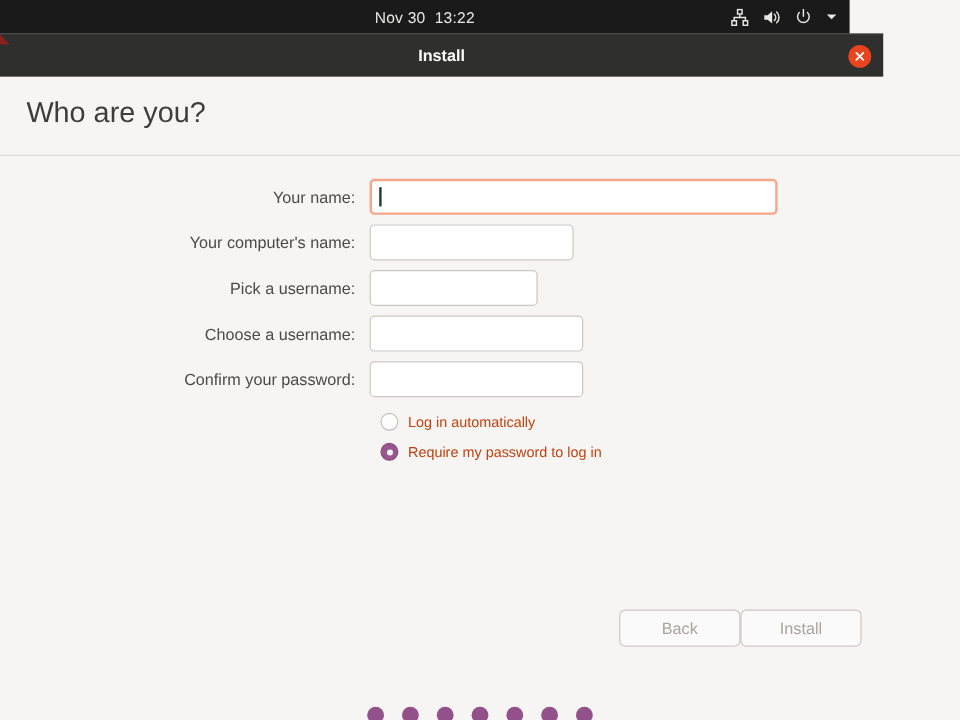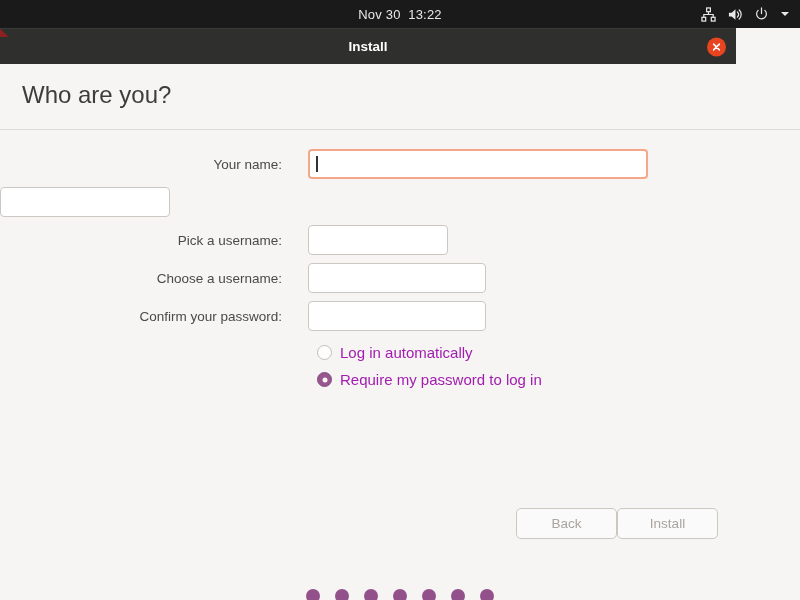--- a/index.html
+++ b/index.html
@@ -9,21 +9,21 @@
     height: 600px;
     overflow: hidden;
     font-family: "Liberation Sans", sans-serif;
     background: #f6f5f4;
   }
 
   
   .top-panel {
     position: absolute;
     top: 0; left: 0;
-    width: 800px; height: 28px;
+    width: 708px; height: 28px;
     background: #1a1a1a;
     display: flex;
     align-items: center;
     justify-content: center;
   }
   .panel-clock {
     color: #e8e8e7;
     font-size: 13px;
     letter-spacing: 0.2px;
     white-space: pre;
@@ -105,21 +105,21 @@
     width: 800px;
   }
   .form-row {
     display: flex;
     align-items: center;
     margin-bottom: 8px;
   }
   .form-label {
     width: 308px;
     text-align: right;
-    padding-right: 26px;
+    padding-right: 12px;
     font-size: 13.5px;
     color: #4a4a48;
     white-space: nowrap;
   }
   .field {
     height: 30px;
     background: #ffffff;
     border: 1px solid #cdc7c2;
     border-radius: 4px;
     outline: none;
@@ -185,22 +185,22 @@
   .radio.checked::after {
     content: "";
     position: absolute;
     left: 50%; top: 50%;
     transform: translate(-50%, -50%);
     width: 5px; height: 5px;
     border-radius: 50%;
     background: #f6f5f4;
   }
   .radio-label {
-    font-size: 15px;
-    color: #a21caf;
+    font-size: 12px;
+    color: #c2410c;
     white-space: nowrap;
   }
 
   
   .btn-bar {
     position: absolute;
     right: 18px; top: 444px;
     display: flex;
   }
   .btn {
@@ -287,20 +287,21 @@
 
     <div class="form-row">
       <div class="form-label">Your name:</div>
       <div class="focus-wrap">
         <input class="field w-name focused" type="text" value="" style="">
         <div class="caret"></div>
       </div>
     </div>
 
     <div class="form-row">
+      <div class="form-label">Your computer's name:</div>
       <input class="field w-computer" type="text" value="" style="">
     </div>
 
 
     <div class="form-row">
       <div class="form-label">Pick a username:</div>
       <input class="field w-username" type="text" value="" style="">
     </div>
 
     <div class="form-row">

